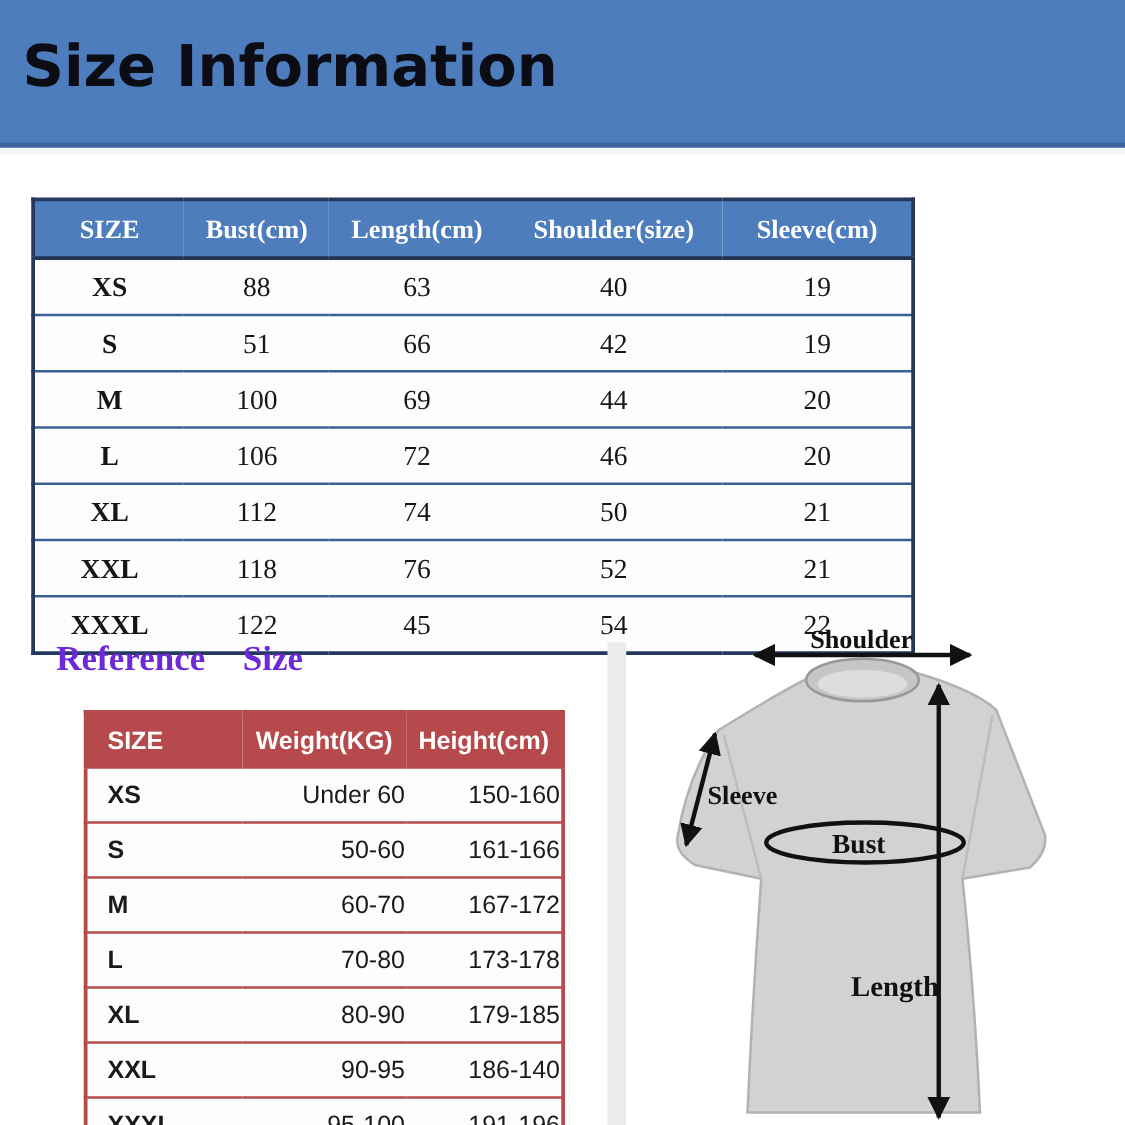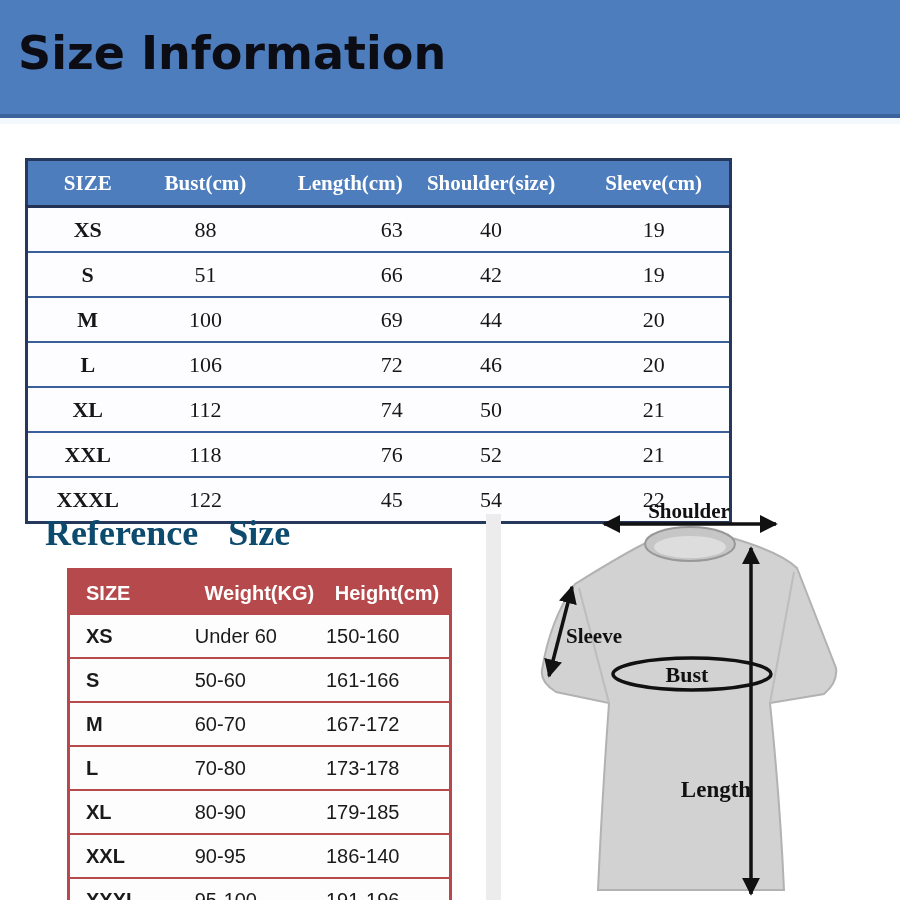--- a/index.html
+++ b/index.html
@@ -31,42 +31,42 @@
     font-family:"Liberation Serif",serif;
   }
   .size-table td{
     height:41px;text-align:center;font-size:22px;color:#161616;
     border-top:2px solid #3b5f98;background:#fdfdff;
   }
   .size-table tbody tr:first-child td{border-top:none;}
   .size-table td:first-child{font-weight:bold;}
   .size-table th:nth-child(1),.size-table td:nth-child(1){width:17%;}
   .size-table th:nth-child(2),.size-table td:nth-child(2){width:16.5%;}
-  .size-table th:nth-child(3),.size-table td:nth-child(3){width:20%;text-align:right;}
+  .size-table th:nth-child(3),.size-table td:nth-child(3){width:20%;}
   .size-table th:nth-child(4),.size-table td:nth-child(4){width:25%;}
   .size-table th:nth-child(5),.size-table td:nth-child(5){width:21.5%;}
   
   .ref-heading{
     position:absolute;left:45px;top:512px;
-    font-size:36px;font-weight:bold;color:#0c4a6e;
+    font-size:28px;font-weight:bold;color:#6d28d9;
     font-family:"Liberation Serif",serif;
   }
   .ref-heading .gap{display:inline-block;width:30px;}
   
   .ref-table{
     position:absolute;left:67px;top:568px;width:385px;
     border-collapse:collapse;table-layout:fixed;background:#fdfdfd;
     border:3px solid #b5494b;font-family:"Liberation Sans",sans-serif;
   }
   .ref-table th{
     background:#b5494b;color:#ffffff;font-weight:bold;font-size:20px;
     height:42px;text-align:center;
   }
   .ref-table td{
-    height:40px;text-align:left;font-size:20px;color:#1a1a1a;
+    height:40px;text-align:right;font-size:20px;color:#1a1a1a;
     border-top:2px solid #b5494b;
   }
   .ref-table tbody tr:first-child td{border-top:none;}
   .ref-table th:first-child,.ref-table td:first-child{
     text-align:left;padding-left:16px;width:30%;
   }
   .ref-table td:first-child{font-weight:bold;}
   .ref-table th:nth-child(2),.ref-table td:nth-child(2){width:36%;}
   .ref-table th:nth-child(3),.ref-table td:nth-child(3){width:34%;}
   

